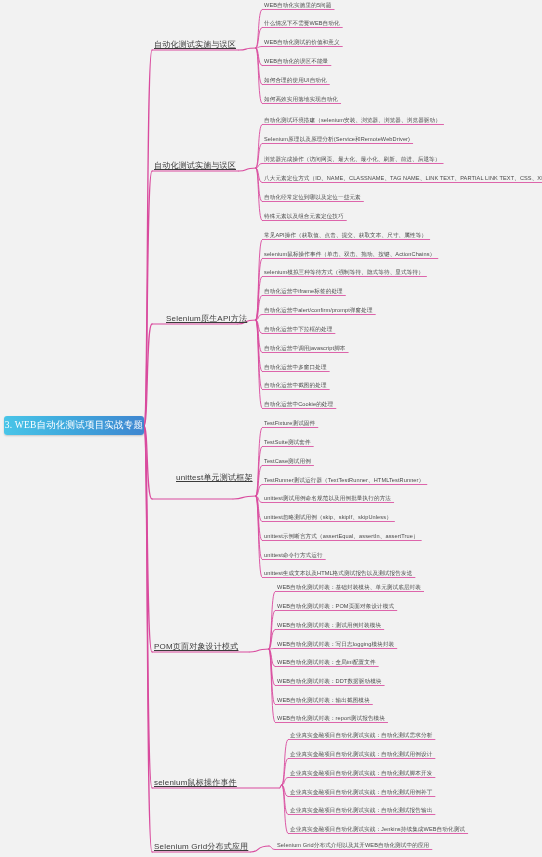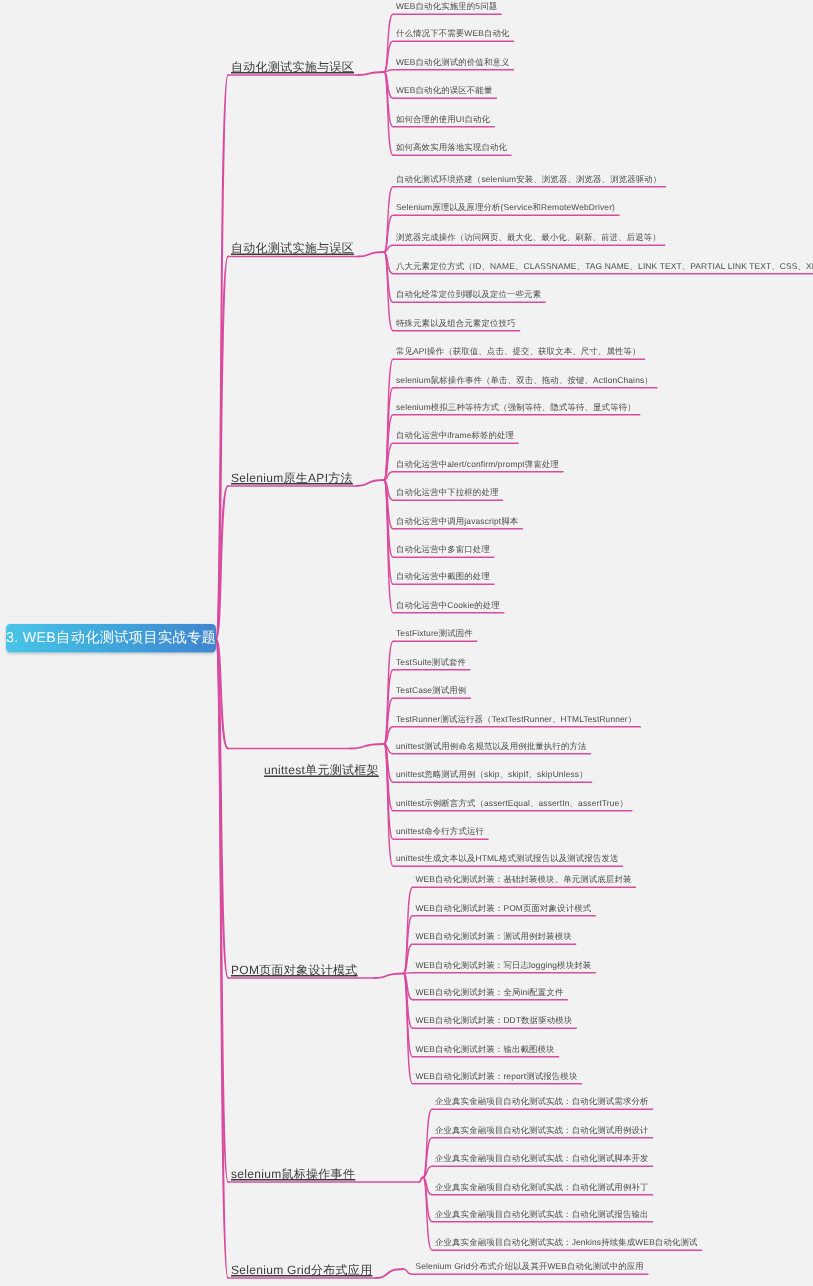--- a/index.html
+++ b/index.html
@@ -12,29 +12,30 @@
   }
   #canvas{position:absolute;left:0;top:0;width:542px;height:857px;}
   svg.links{position:absolute;left:0;top:0;width:542px;height:857px;pointer-events:none;}
 
   .root-node{
     position:absolute;
     left:4px;
     width:140px;
     height:19px;
     line-height:19px;
-    text-align:left;
+    text-align:center;
     color:#ffffff;
     font-size:9.5px;
     letter-spacing:.2px;
     border-radius:3px;
     background:linear-gradient(90deg,#49c5e8 0%,#3fa9dd 45%,#3f86d0 100%);
     box-shadow:0 1px 2px rgba(0,0,0,.18);
     white-space:nowrap;
     overflow:hidden;
+    font-family:Liberation Serif, serif;
   }
 
   .branch-node{
     position:absolute;
     font-size:8px;
     color:#3b3b3b;
     white-space:nowrap;
     line-height:11px;
     padding:0 2px 1px 2px;
     letter-spacing:.2px;
@@ -179,32 +180,32 @@
       <div class="leaf-node" style="left: 262px; top: 57px;">WEB自动化的误区不能量</div>
       <div class="leaf-node" style="left: 262px; top: 76px;">如何合理的使用UI自动化</div>
       <div class="leaf-node" style="left: 262px; top: 95px;">如何高效实用落地实现自动化</div>
       <div class="branch-node" style="left: 152px; top: 160px;">自动化测试实施与误区</div>
       <div class="leaf-node" style="left: 262px; top: 116px;">自动化测试环境搭建（selenium安装、浏览器、浏览器、浏览器驱动）</div>
       <div class="leaf-node" style="left: 262px; top: 135px;">Selenium原理以及原理分析(Service和RemoteWebDriver)</div>
       <div class="leaf-node" style="left: 262px; top: 155px;">浏览器完成操作（访问网页、最大化、最小化、刷新、前进、后退等）</div>
       <div class="leaf-node" style="left: 262px; top: 174px;">八大元素定位方式（ID、NAME、CLASSNAME、TAG NAME、LINK TEXT、PARTIAL LINK TEXT、CSS、XPATH等）</div>
       <div class="leaf-node" style="left: 262px; top: 193px;">自动化经常定位到哪以及定位一些元素</div>
       <div class="leaf-node" style="left: 262px; top: 212px;">特殊元素以及组合元素定位技巧</div>
-      <div class="branch-node" style="left: 152px; top: 313px;">Selenium原生API方法</div>
+      <div class="branch-node" style="left: 164px; top: 313px;">Selenium原生API方法</div>
       <div class="leaf-node" style="left: 262px; top: 231px;">常见API操作（获取值、点击、提交、获取文本、尺寸、属性等）</div>
       <div class="leaf-node" style="left: 262px; top: 250px;">selenium鼠标操作事件（单击、双击、拖动、按键、ActionChains）</div>
       <div class="leaf-node" style="left: 262px; top: 268px;">selenium模拟三种等待方式（强制等待、隐式等待、显式等待）</div>
       <div class="leaf-node" style="left: 262px; top: 287px;">自动化运营中iframe标签的处理</div>
       <div class="leaf-node" style="left: 262px; top: 306px;">自动化运营中alert/confirm/prompt弹窗处理</div>
       <div class="leaf-node" style="left: 262px; top: 325px;">自动化运营中下拉框的处理</div>
       <div class="leaf-node" style="left: 262px; top: 344px;">自动化运营中调用javascript脚本</div>
       <div class="leaf-node" style="left: 262px; top: 363px;">自动化运营中多窗口处理</div>
       <div class="leaf-node" style="left: 262px; top: 381px;">自动化运营中截图的处理</div>
       <div class="leaf-node" style="left: 262px; top: 400px;">自动化运营中Cookie的处理</div>
-      <div class="branch-node" style="left: 152px; top: 508px; padding-left: 24px;">unittest单元测试框架</div>
+      <div class="branch-node" style="left: 152px; top: 472px; padding-left: 24px;">unittest单元测试框架</div>
       <div class="leaf-node" style="left: 262px; top: 419px;">TestFixture测试固件</div>
       <div class="leaf-node" style="left: 262px; top: 438px;">TestSuite测试套件</div>
       <div class="leaf-node" style="left: 262px; top: 457px;">TestCase测试用例</div>
       <div class="leaf-node" style="left: 262px; top: 476px;">TestRunner测试运行器（TextTestRunner、HTMLTestRunner）</div>
       <div class="leaf-node" style="left: 262px; top: 494px;">unittest测试用例命名规范以及用例批量执行的方法</div>
       <div class="leaf-node" style="left: 262px; top: 513px;">unittest忽略测试用例（skip、skipIf、skipUnless）</div>
       <div class="leaf-node" style="left: 262px; top: 532px;">unittest示例断言方式（assertEqual、assertIn、assertTrue）</div>
       <div class="leaf-node" style="left: 262px; top: 551px;">unittest命令行方式运行</div>
       <div class="leaf-node" style="left: 262px; top: 569px;">unittest生成文本以及HTML格式测试报告以及测试报告发送</div>
       <div class="branch-node" style="left: 152px; top: 641px;">POM页面对象设计模式</div>

